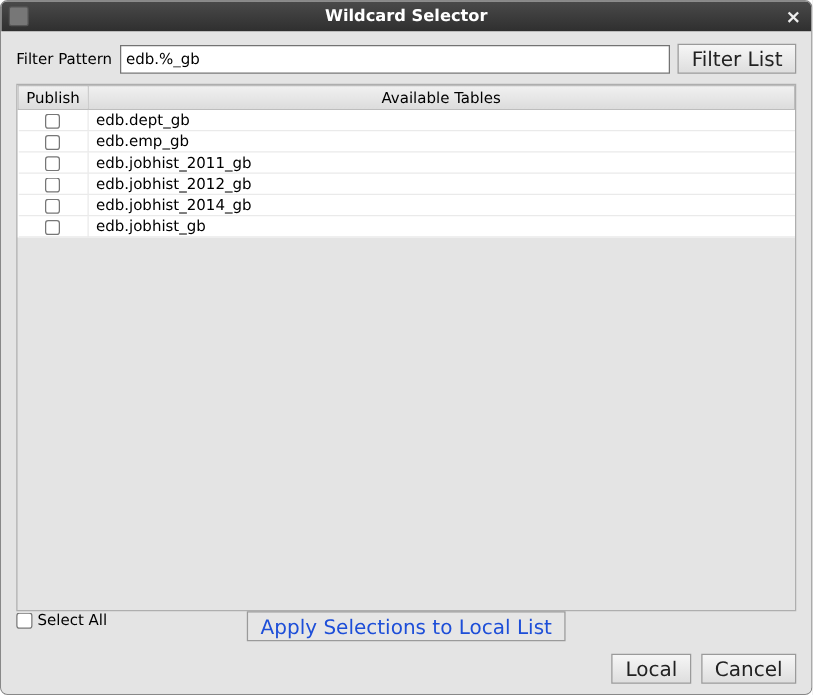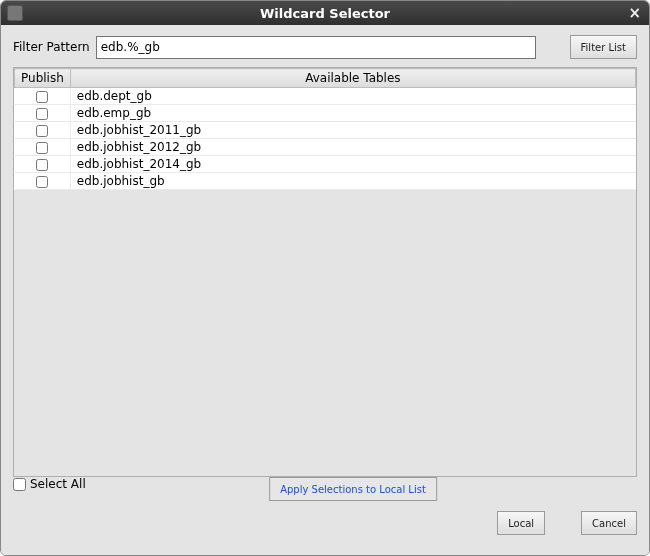--- a/index.html
+++ b/index.html
@@ -49,21 +49,21 @@
     font-size: 15px;
     color: #eee;
     cursor: pointer;
     line-height: 20px;
   }
   .content {
     flex: 1;
     background: #e4e4e4;
     display: flex;
     flex-direction: column;
-    padding: 10px 12px 20px 12px;
+    padding: 10px 12px 8px 12px;
   }
   .filter-row {
     display: flex;
     align-items: center;
     gap: 6px;
     margin-bottom: 8px;
   }
   .filter-label {
     white-space: nowrap;
   }
@@ -76,24 +76,23 @@
     font-family: inherit;
     font-size: 12px;
   }
   .btn {
     height: 24px;
     padding: 0 10px;
     border: 1px solid #9a9a9a;
     border-radius: 0;
     background: linear-gradient(to bottom, #f6f6f6, #dedede);
     font-family: inherit;
-    font-size: 10px;
+    font-size: 16px;
     cursor: pointer;
     color: #222;
-    margin-left: 28px;
   }
   .btn:disabled {
     color: #1d4ed8;
     background: #e6e6e6;
     cursor: default;
   }
   .table-wrap {
     flex: 1;
     border: 1px solid #aeaeae;
     background: #e4e4e4;

